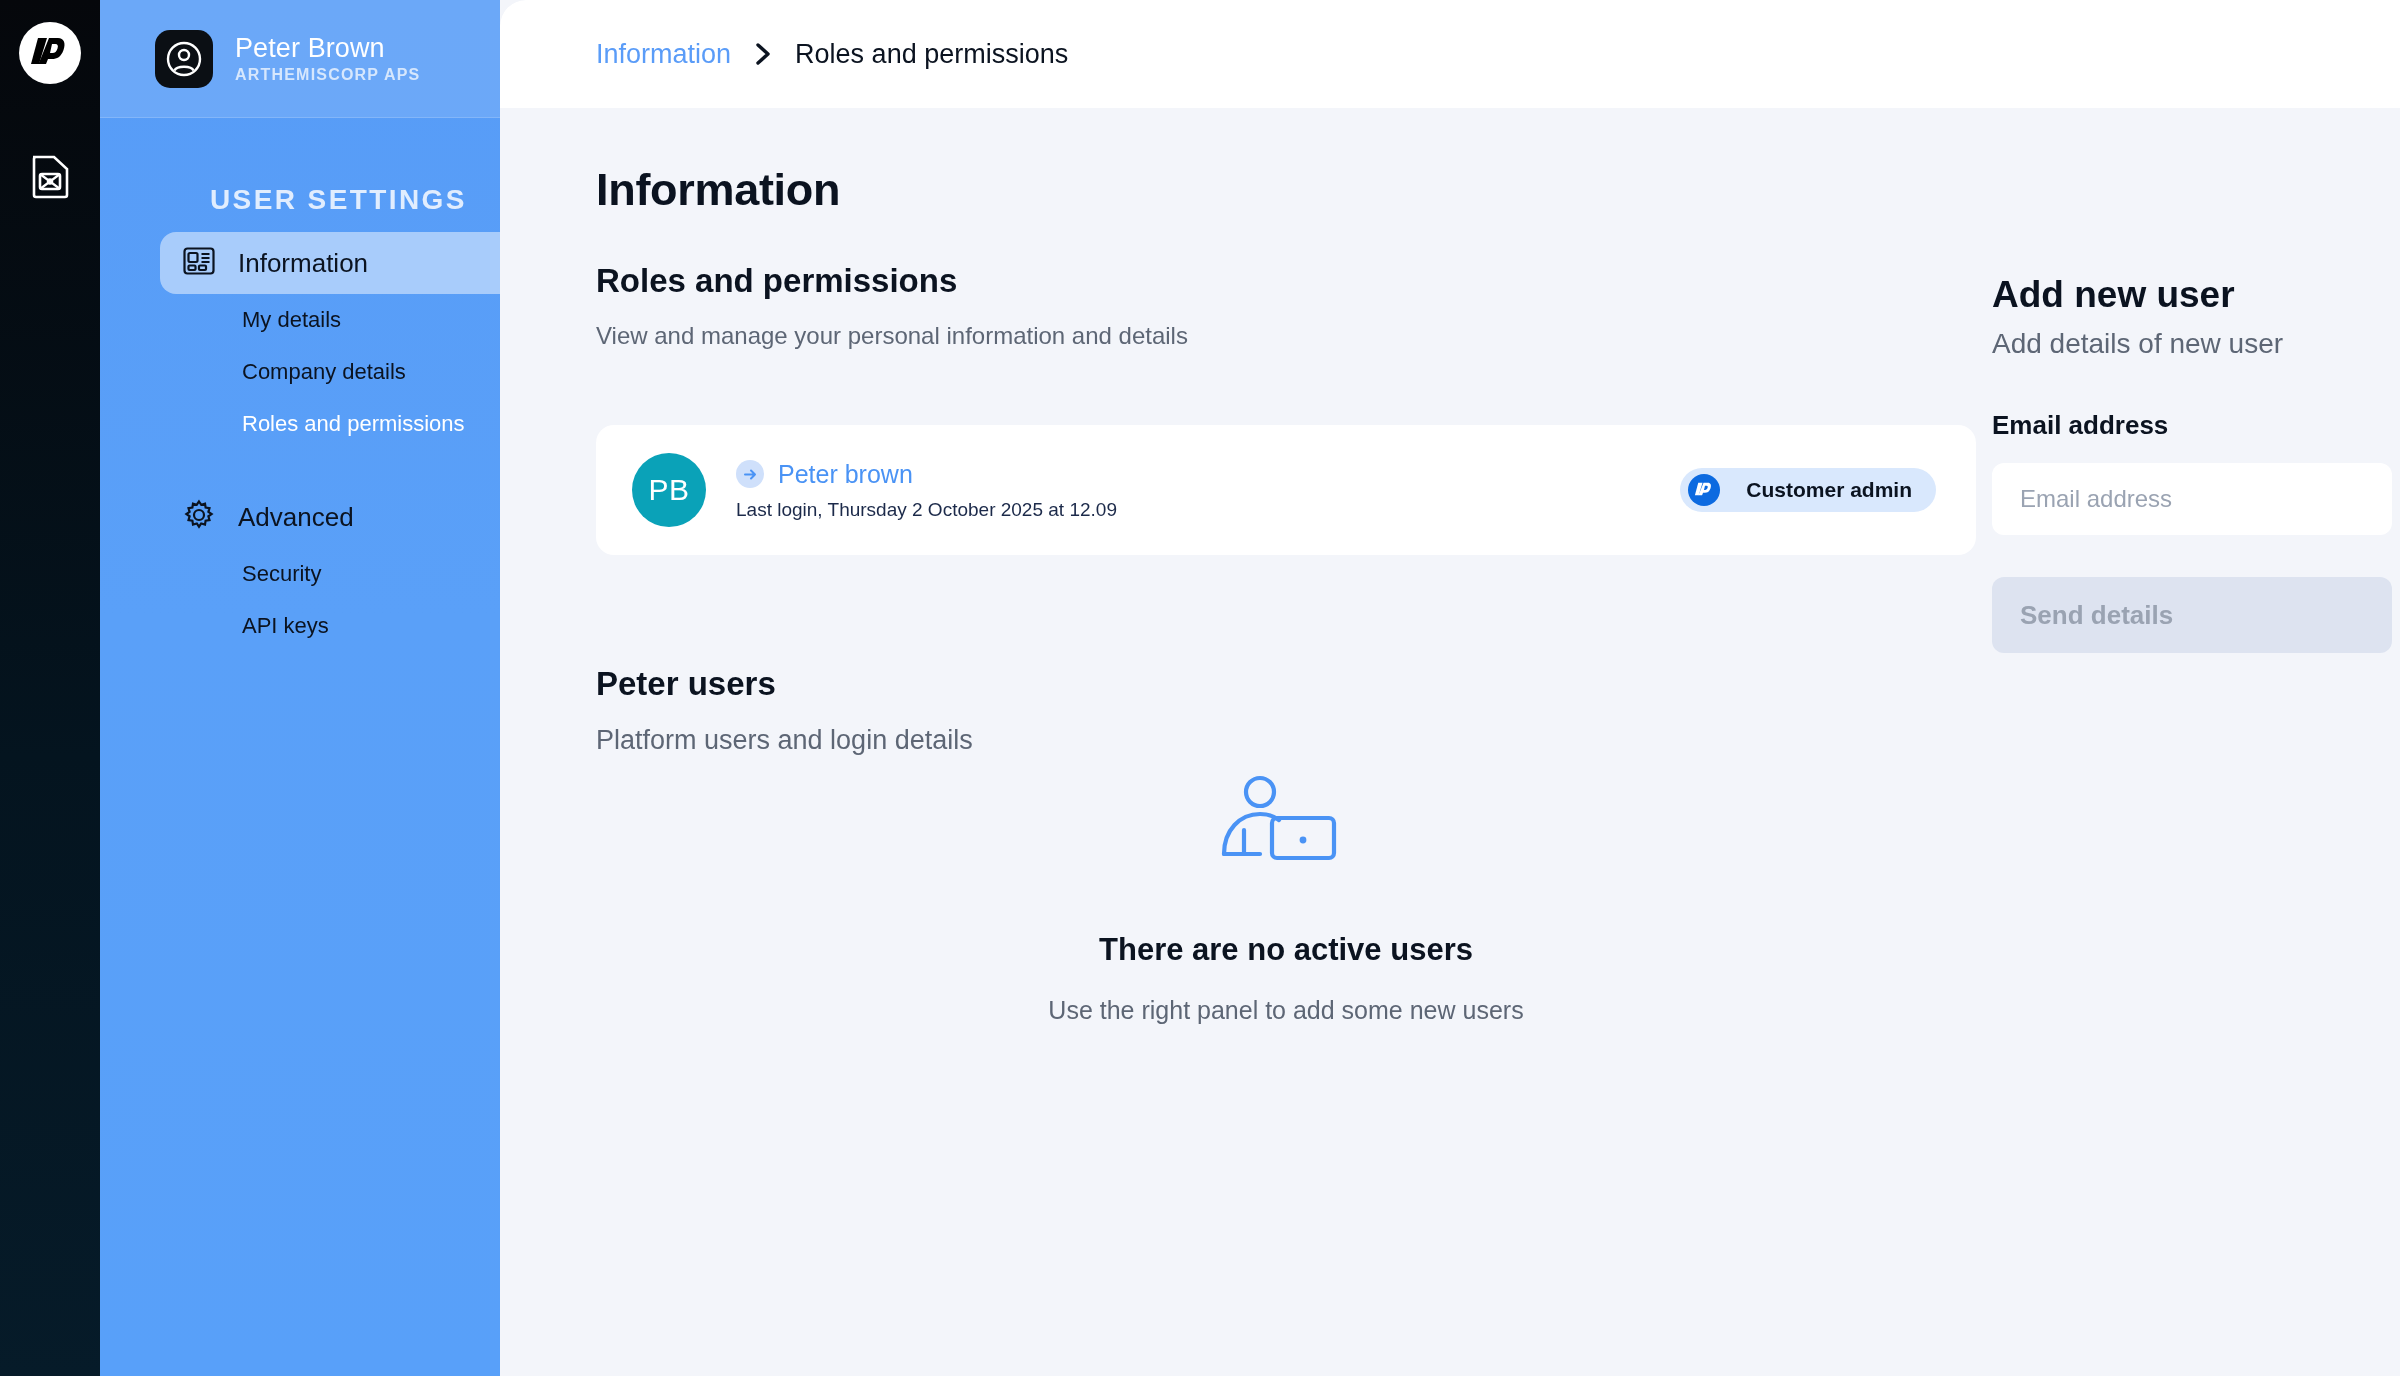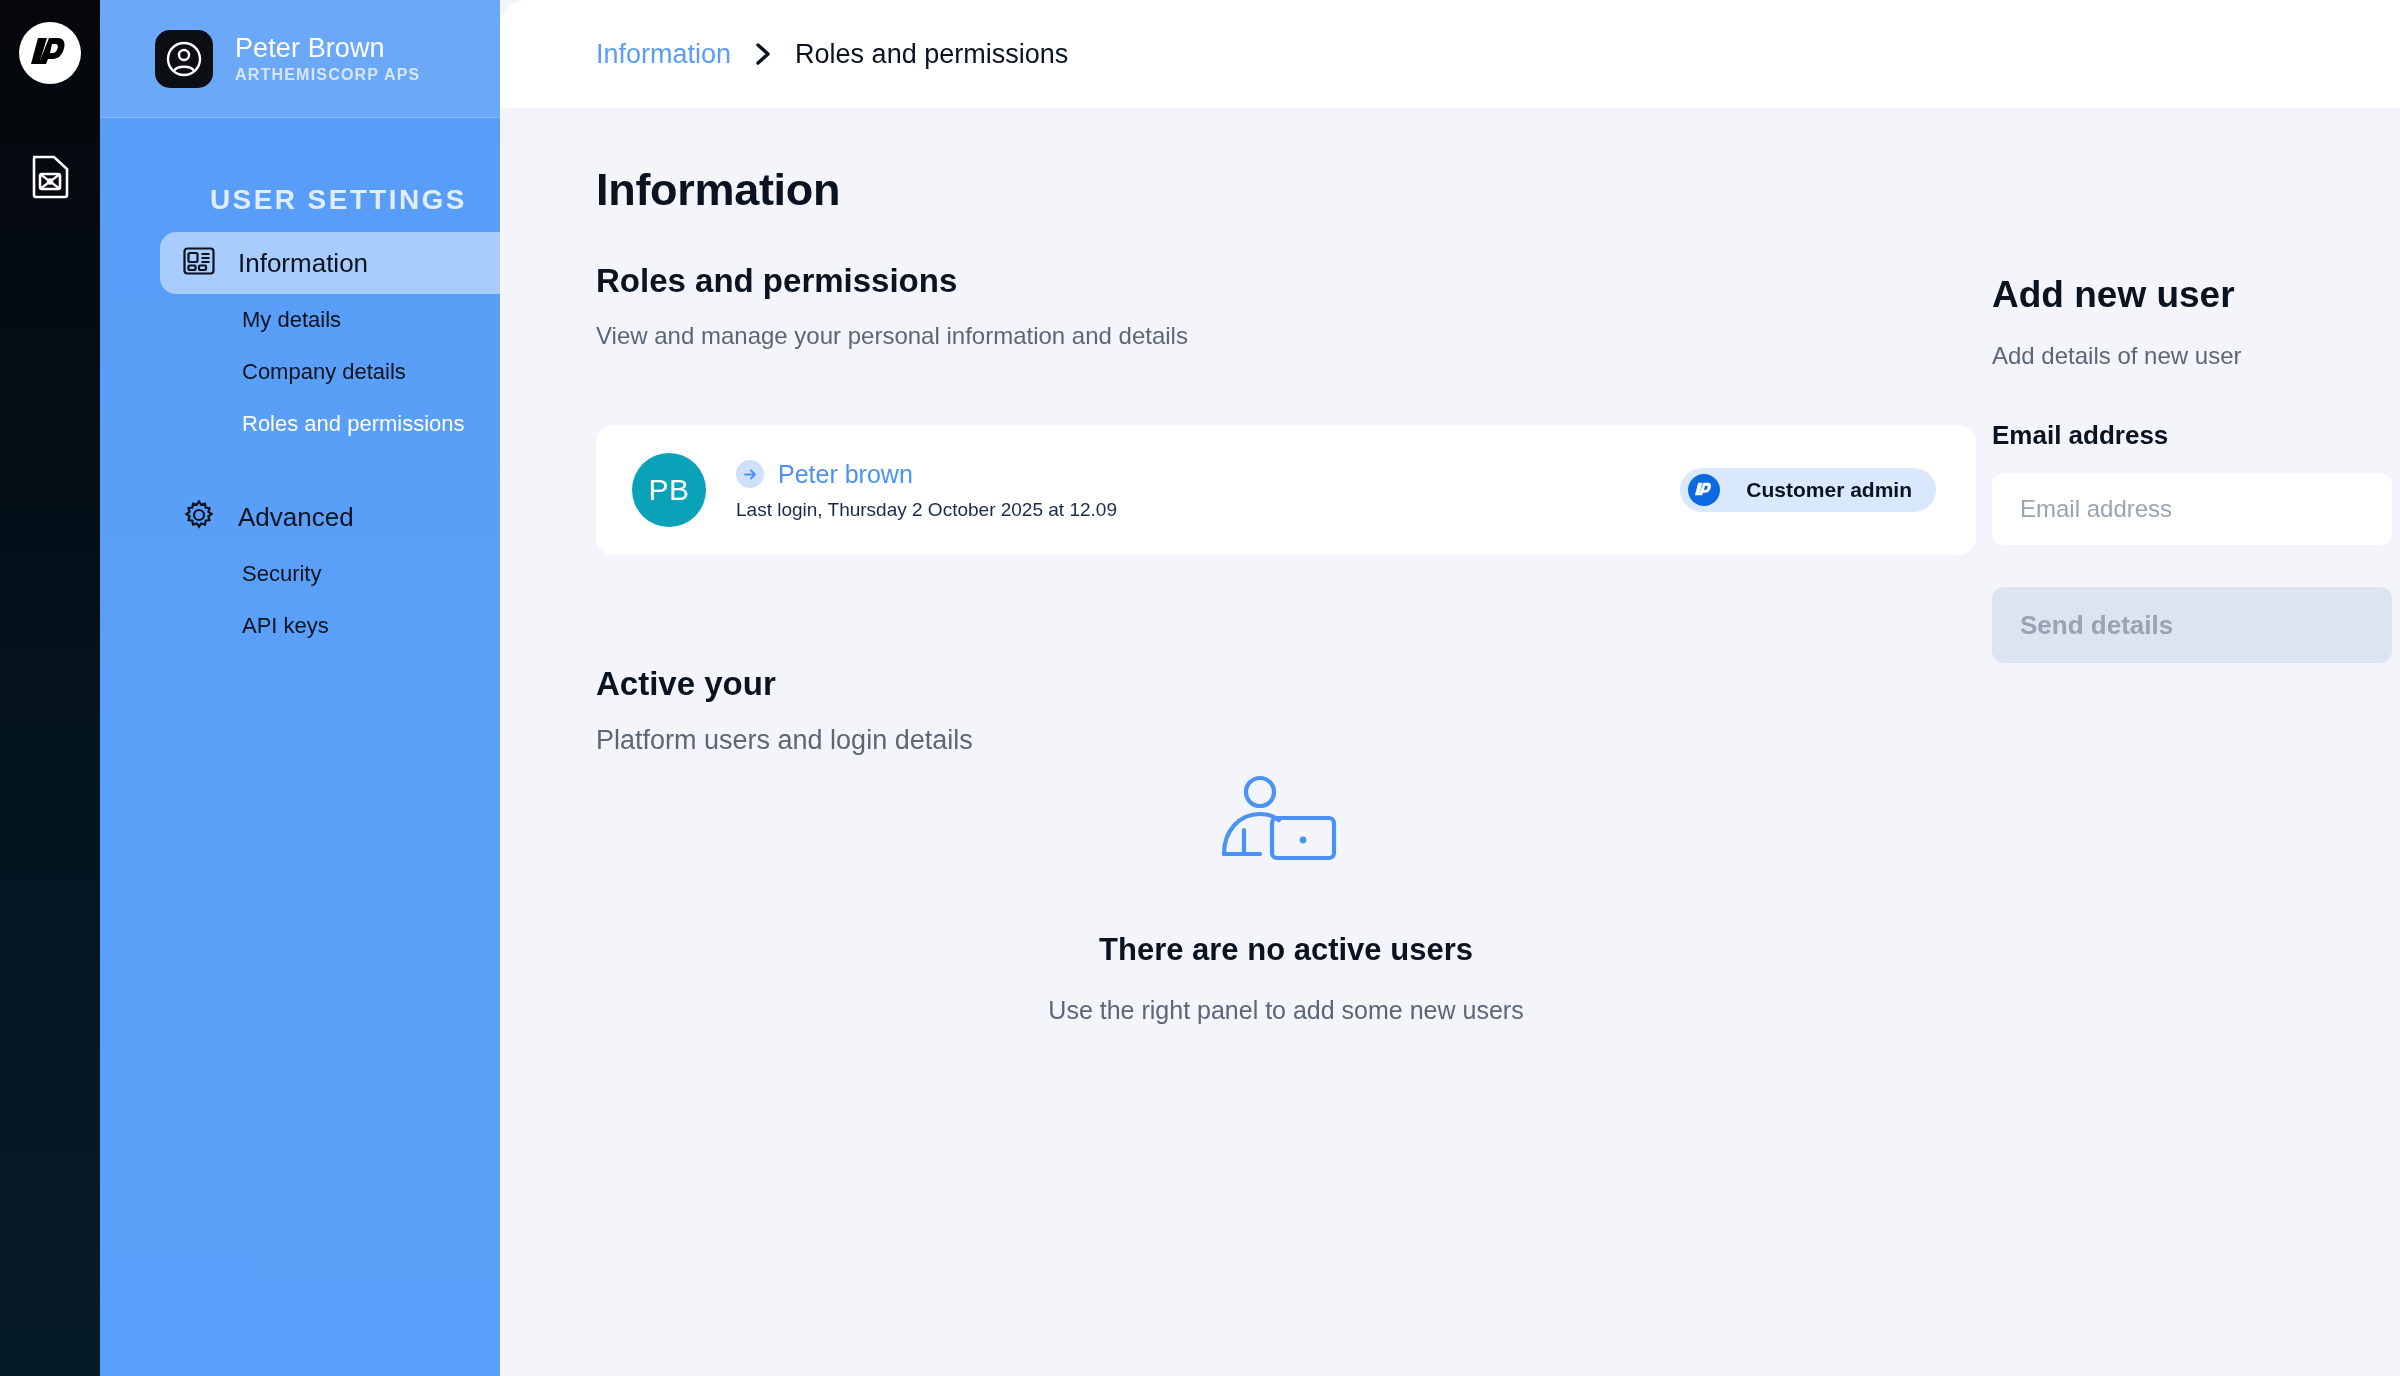--- a/index.html
+++ b/index.html
@@ -128,21 +128,21 @@
   .empty-illu { margin-bottom:50px; }
   .empty-title { font-size:31px; font-weight:700; color:#0b1320; }
   .empty-sub { font-size:25px; color:#5d6675; margin-top:28px; }
 
   
   .right-panel {
     position:absolute; right:0; top:108px; width:470px; height:1268px;
     padding:166px 0 0 62px;
   }
   .rp-title { font-size:37px; font-weight:700; color:#0b1320; white-space:nowrap; }
-  .rp-sub { font-size:24px; color:#5d6675; margin-top:26px; white-space:nowrap; }
+  .rp-sub { font-size:28px; color:#5d6675; margin-top:12px; white-space:nowrap; }
   .rp-label { font-size:26px; font-weight:700; color:#0b1320; margin-top:50px; white-space:nowrap; }
   .rp-input {
     margin-top:22px; height:72px; width:400px; background:#ffffff;
     border:none; border-radius:12px; padding:0 28px;
     font-size:24px; color:#9aa3b2; font-family:"Liberation Sans", sans-serif;
   }
   .rp-input::placeholder { color:#9aa3b2; }
   .rp-button {
     margin-top:42px; height:76px; width:400px; background:#dde3f0;
     border:none; border-radius:12px; color:#9aa3b2;
@@ -273,21 +273,21 @@
               <g fill="#ffffff">
                 <path d="M11 8 L20 8 L12 34 L4 34 Z"></path>
                 <path d="M22 8 L31 8 C37 8 39 13 36.5 20 C34 27 30 29 25 29 L21 29 L19 34 L11.5 34 Z M25 14 L23 23 L25.5 23 C28 23 29.5 21.5 30.5 18.5 C31.5 15.5 30.5 14 28.5 14 Z"></path>
               </g>
             </svg>
           </span>
           <span class="chip-text">Customer admin</span>
         </div>
       </div>
 
-      <div class="active-title">Active your</div>
+      <div class="active-title">Peter users</div>
       <div class="active-sub">Platform users and login details</div>
 
       <div class="empty-state">
         <div class="empty-illu">
           <svg width="140" height="110" viewBox="0 0 140 110" fill="none" stroke="#4a93f5" stroke-width="4.2" stroke-linecap="round" stroke-linejoin="round">
             <circle cx="44" cy="24" r="14"></circle>
             <path d="M8 86 C8 62 24 46 44 46 C52 46 58 48 63 52"></path>
             <path d="M8 86 h36"></path>
             <path d="M28 62 v24"></path>
             <rect x="56" y="50" width="62" height="40" rx="5"></rect>

